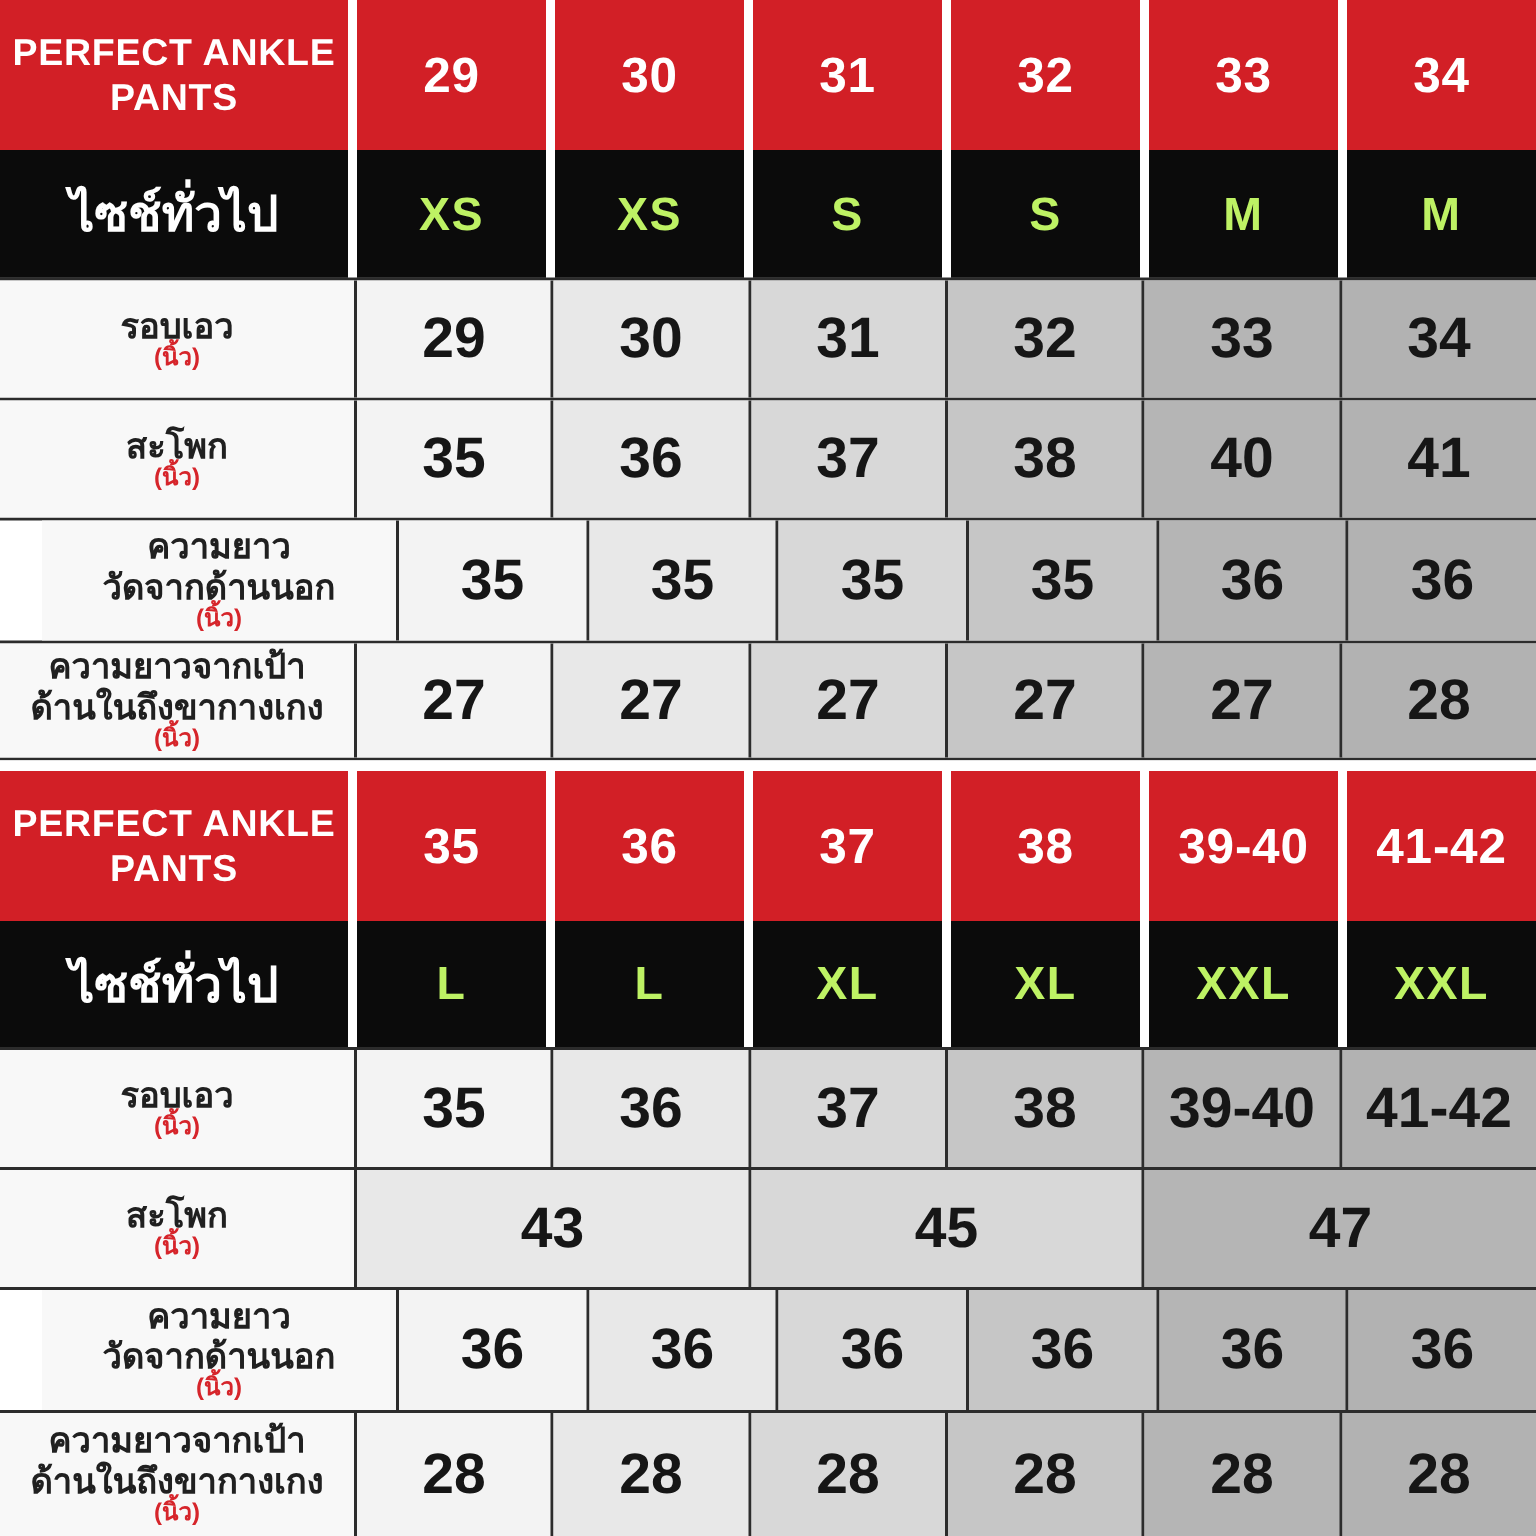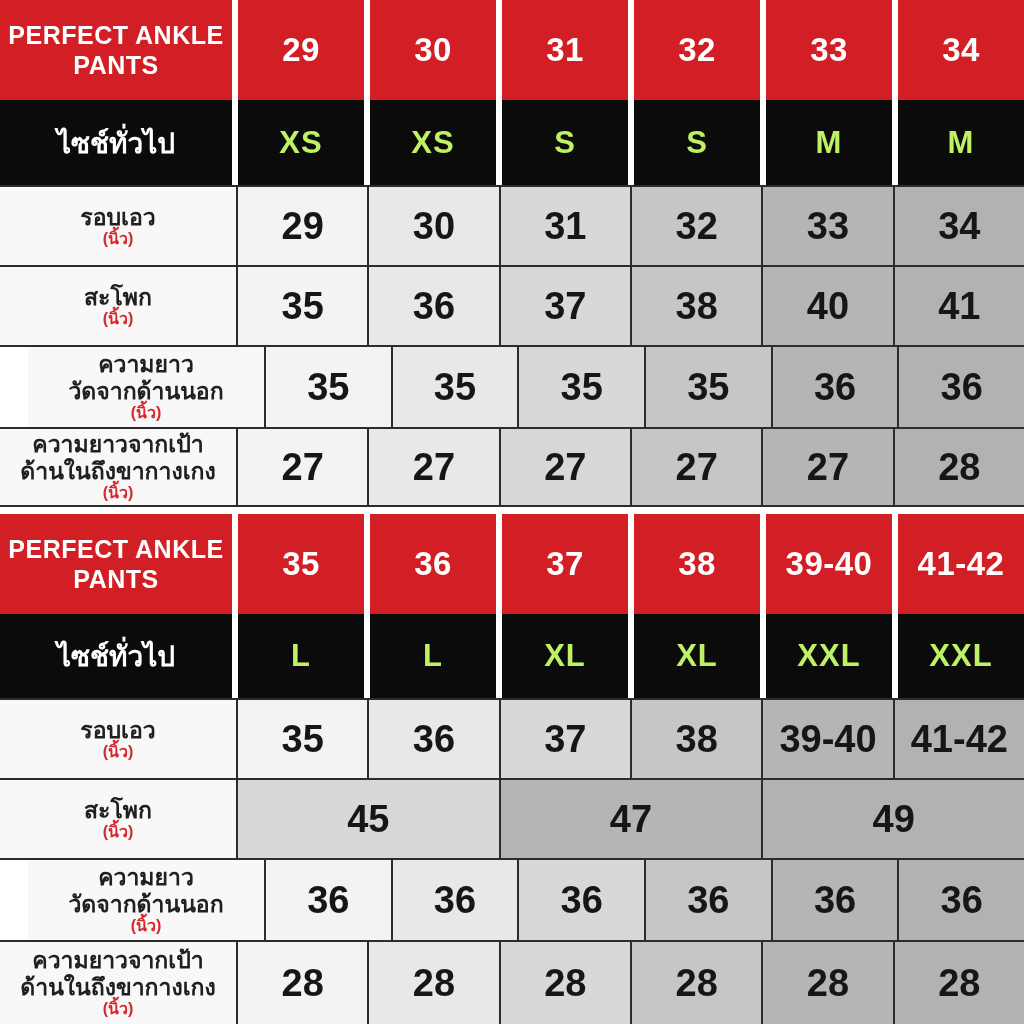--- a/index.html
+++ b/index.html
@@ -36,21 +36,21 @@
   .c1 { background:#f3f3f3; }
   .c2 { background:#e8e8e8; }
   .c3 { background:#d8d8d8; }
   .c4 { background:#c6c6c6; }
   .c5 { background:#b5b5b5; }
   .c6 { background:#b2b2b2; }
 
   
   .title { color:#ffffff; font-size:25px; font-weight:700; letter-spacing:0.5px; line-height:1.22; max-width:225px; }
   .hnum  { color:#ffffff; font-size:33px; font-weight:700; letter-spacing:0.5px; }
-  .szlab { color:#ffffff; font-size:28px; font-weight:600; }
+  .szlab { color:#ffffff; font-size:33px; font-weight:600; }
   .sz    { color:#bef264; font-size:31px; font-weight:700; letter-spacing:1px; }
   .val   { color:#161616; font-size:38px; font-weight:700; }
   .lbl   { display:block; color:#202020; font-size:23px; font-weight:600; line-height:1.15; }
   .unit  { display:block; color:#d6252b; font-size:16px; font-weight:700; line-height:1.15; }
   .lbl:empty, .unit:empty { display:none; }
 
   .table-gap { height:7px; background:#ffffff; }
 </style>
 </head>
 <body>
@@ -290,28 +290,28 @@
           <span class="val">41-42</span>
         </div>
     </div>
 
     <div class="row body-row">
       <div class="cell label-col lab">
         <span class="lbl">สะโพก</span>
 
         <span class="unit">(นิ้ว)</span>
       </div>
+      <div class="cell data-col c2">
+          <span class="val">43</span>
+        </div>
       <div class="cell data-col c3">
           <span class="val">45</span>
         </div>
       <div class="cell data-col c5">
           <span class="val">47</span>
-        </div>
-      <div class="cell data-col c6">
-          <span class="val">49</span>
         </div>
     </div>
 
     <div class="row body-row row-h82">
       <div class="cell label-col lab">
         <span class="lbl">ความยาว</span>
         <span class="lbl">วัดจากด้านนอก</span>
         <span class="unit">(นิ้ว)</span>
       </div>
       <div class="cell data-col c1">

